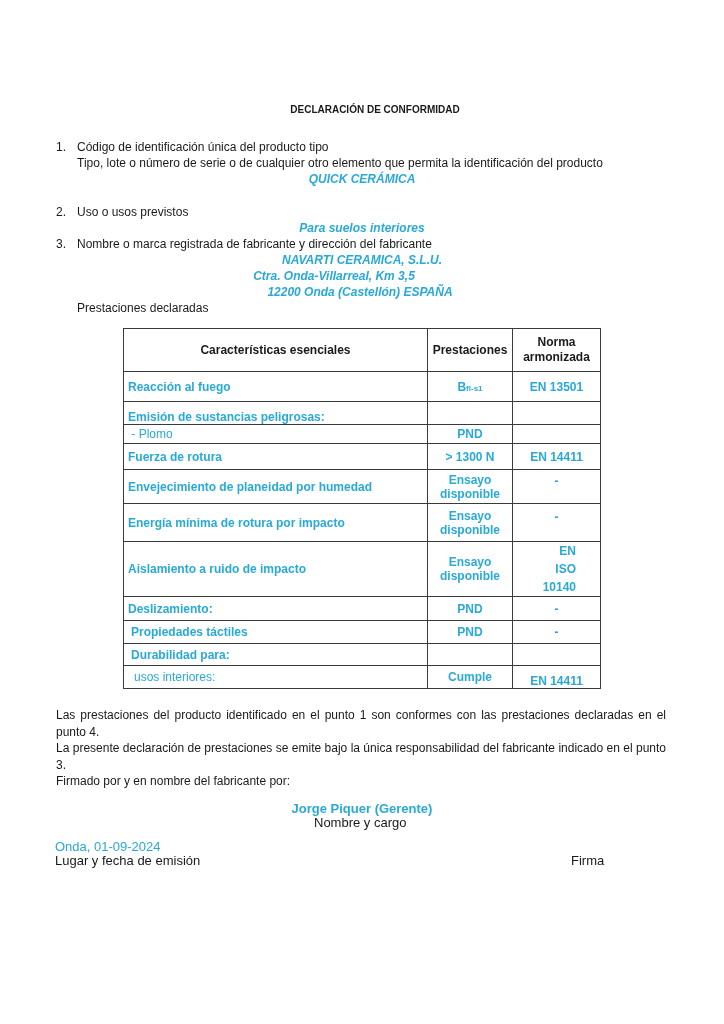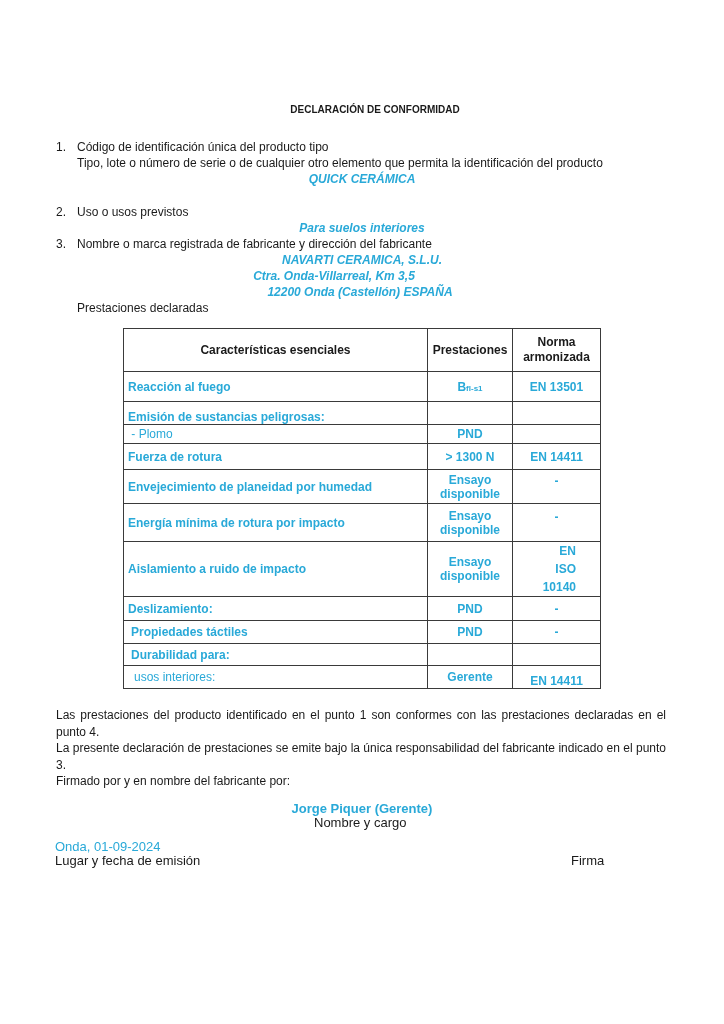--- a/index.html
+++ b/index.html
@@ -103,21 +103,21 @@
     <td class="c">PND</td>
     <td class="c">-</td>
   </tr>
   <tr class="dotb" style="height:22px;">
     <td style="padding-left:7px;">Durabilidad para:</td>
     <td class="c"></td>
     <td class="c"></td>
   </tr>
   <tr style="height:23px;">
     <td class="norm" style="padding-left:10px;">usos interiores:</td>
-    <td class="c">Gerente</td>
+    <td class="c">Cumple</td>
     <td class="c" style="vertical-align:bottom;">EN 14411</td>
   </tr>
 </tbody>
   </table>
 
 <div class="para" style="top:707px;">Las prestaciones del producto identificado en el punto 1 son conformes con las prestaciones declaradas en el punto 4.</div>
 <div class="para" style="top:740px;">La presente declaración de prestaciones se emite bajo la única responsabilidad del fabricante indicado en el punto 3.</div>
 <div class="para" style="top:773px;">Firmado por y en nombre del fabricante por:</div>
 
 <div class="abs small center blue" style="left:0; width:724px; top:801px; font-weight:bold;">Jorge Piquer (Gerente)</div>

